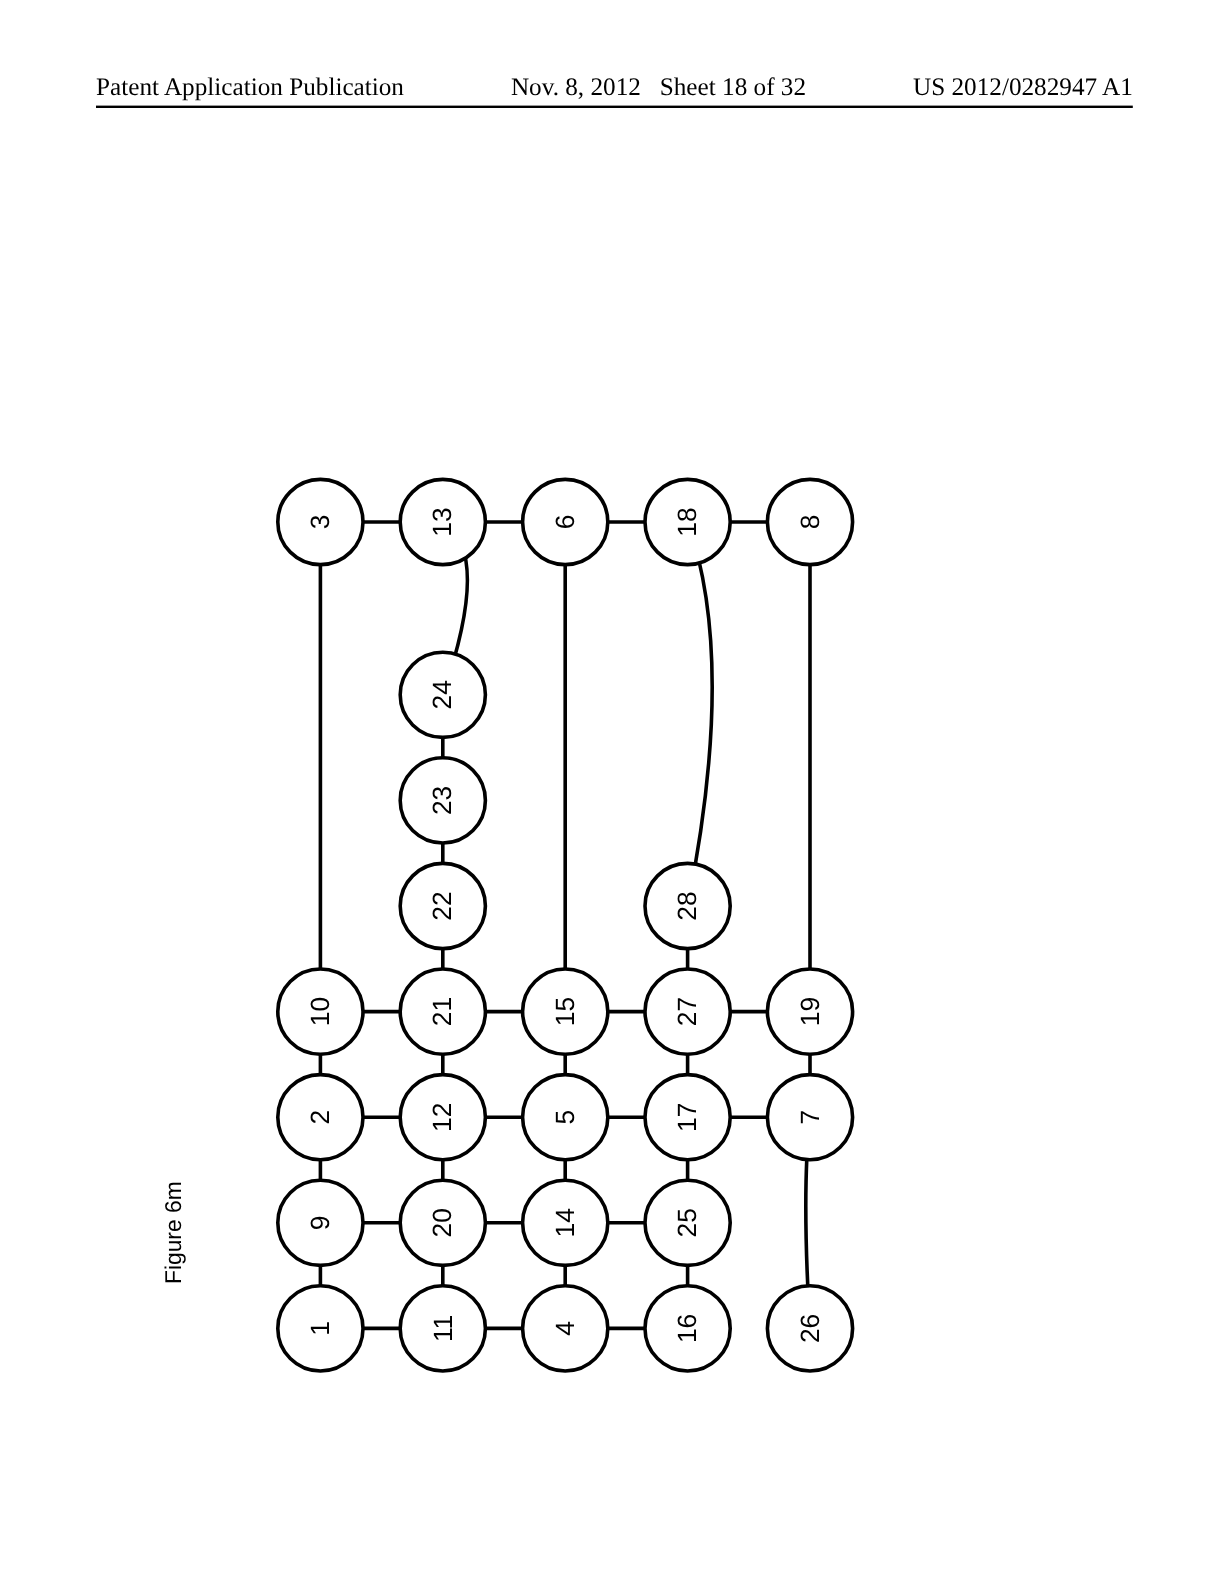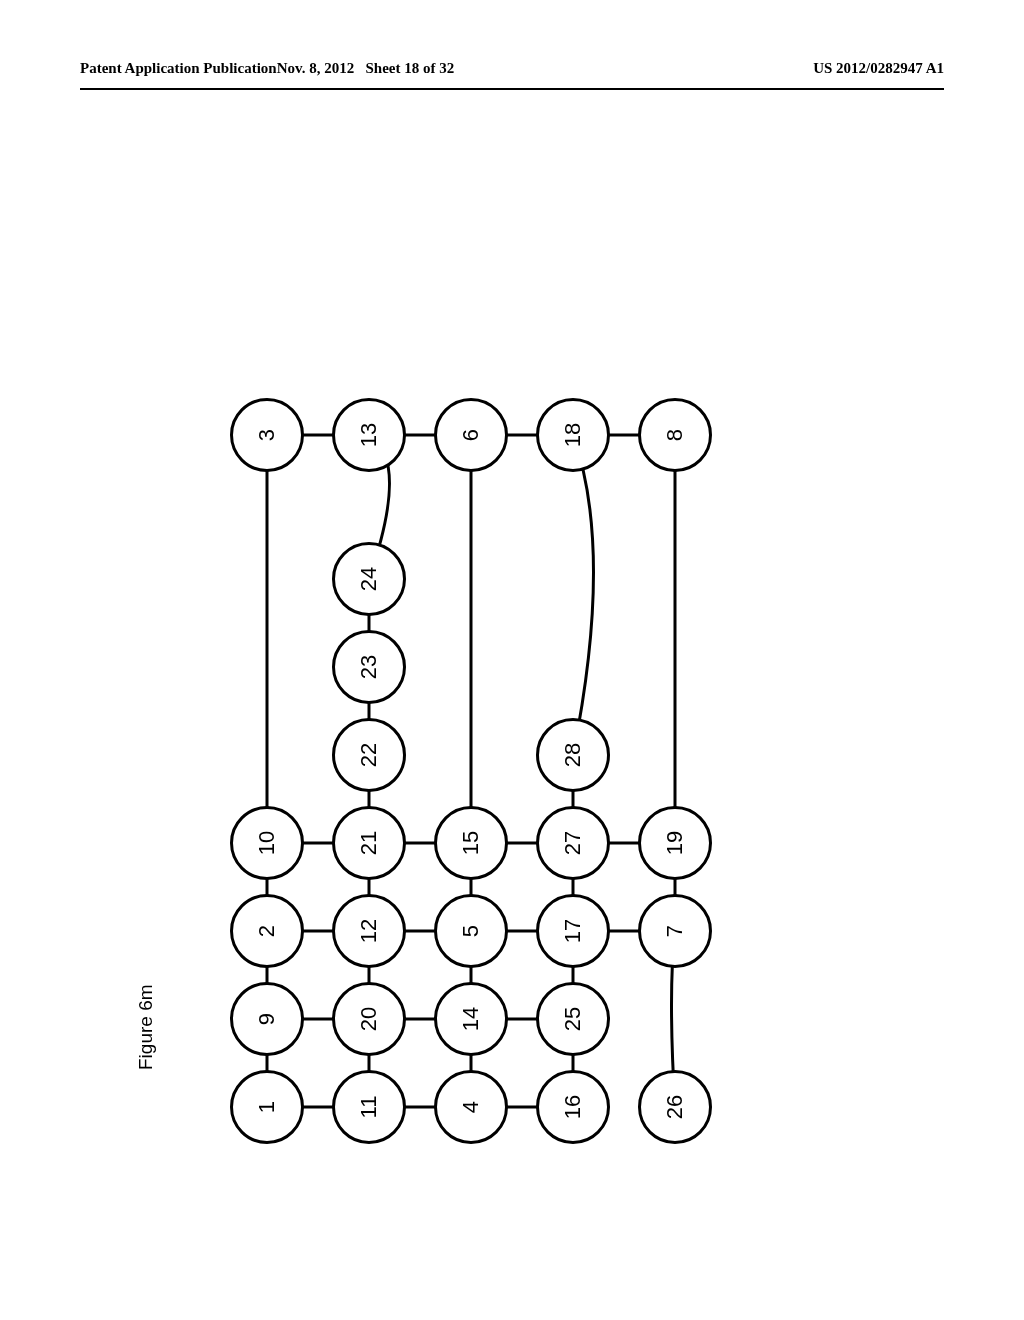--- a/index.html
+++ b/index.html
@@ -10,26 +10,26 @@
     width: 1024px;
     height: 1320px;
     position: relative;
     overflow: hidden;
   }
   .page-header {
     position: absolute;
     top: 60px;
     left: 80px;
     right: 80px;
-    font-size: 15px;
-    font-weight: bold;
+    font-size: 21px;
+    font-weight: normal;
     display: flex;
     justify-content: space-between;
   }
-  .page-header .center { flex: 1; text-align: left; }
+  .page-header .center { flex: 1; text-align: center; }
   .page-header .right { }
   .header-line {
     position: absolute;
     top: 88px;
     left: 80px;
     right: 80px;
     height: 2px;
     background: #000;
   }
   .figure-caption {

